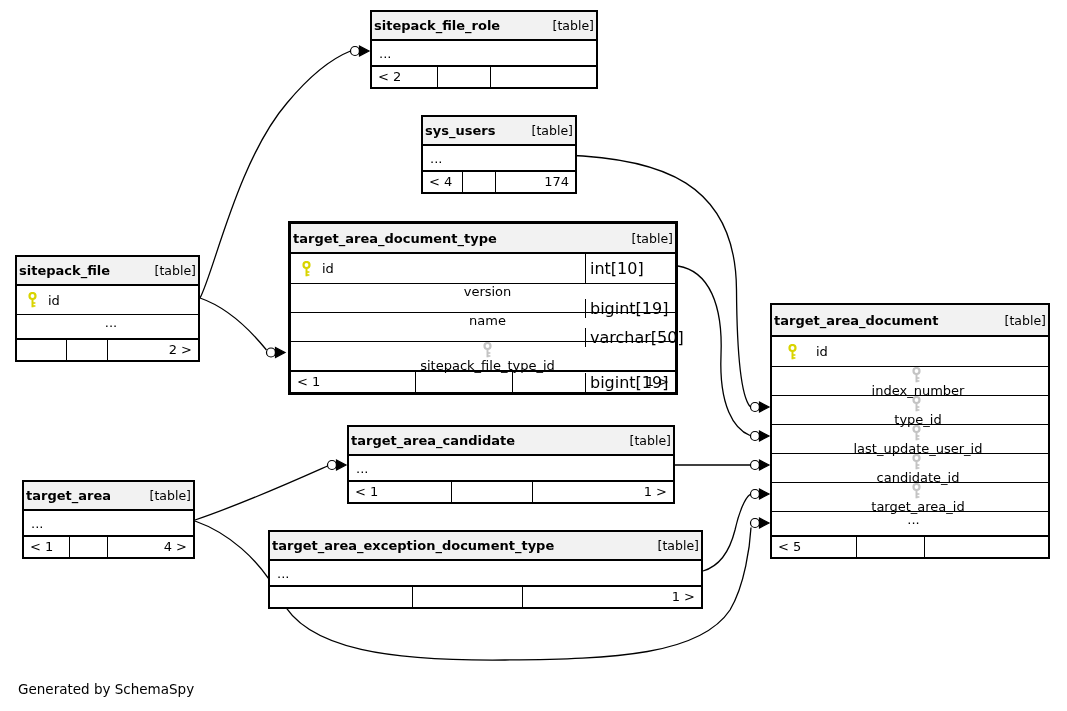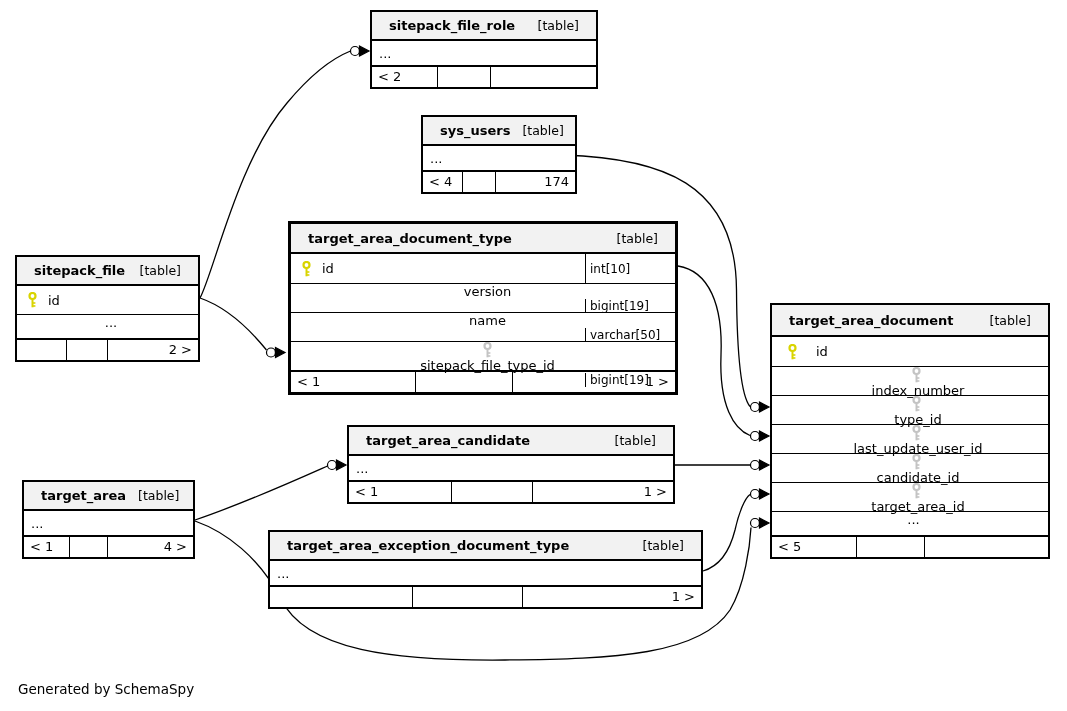--- a/index.html
+++ b/index.html
@@ -2,33 +2,33 @@
 <html><head>
 <meta charset="utf-8">
 <style>
   html,body{margin:0;padding:0;background:#ffffff;}
   #canvas{position:relative;width:1067px;height:711px;background:#ffffff;overflow:hidden;
           font-family:"DejaVu Sans","Liberation Sans",sans-serif;color:#000;}
   #edges{position:absolute;left:0;top:0;z-index:1;}
   .tbl{position:absolute;z-index:2;background:#fff;border:2px solid #000;box-sizing:border-box;}
   .tbl.main{border:3px solid #000;}
   .hdr{display:flex;justify-content:space-between;align-items:center;background:#f2f2f2;
-       border-bottom:2px solid #000;height:27px;padding:0 17px;white-space:nowrap;}
+       border-bottom:2px solid #000;height:27px;padding:0 2px;white-space:nowrap;}
   .tbl.main .hdr{height:28px;}
   .tname{font-weight:bold;font-size:13px;}
   .ttag{font-size:12.5px;margin-left:12px;}
   .row{display:flex;align-items:center;height:28px;box-sizing:border-box;white-space:nowrap;}
   .row + .row{border-top:1px solid #000;flex-direction:column;}
   .row.more{height:24px;padding-left:7px;font-size:13px;}
   .cn{font-size:13px;margin-left:9px;}
   .keyslot{width:14px;margin-left:8px;display:flex;align-items:center;justify-content:center;}
   .wide .keyslot{margin-left:12px;width:16px;}
   .wide .cn{margin-left:16px;}
   .ct{margin-left:auto;border-left:1px solid #000;width:90px;align-self:stretch;
-      display:flex;align-items:center;padding-left:4px;font-size:12px;box-sizing:border-box;}
+      display:flex;align-items:center;padding-left:4px;font-size:16px;box-sizing:border-box;}
   .foot{display:flex;border-top:2px solid #000;height:22px;box-sizing:border-box;}
   .fc{flex:1.15;border-left:1px solid #000;font-size:13px;padding:2px 6px;box-sizing:border-box;overflow:hidden;}
   .fc:first-child{border-left:none;flex:1.2;}
   .fc.mid{flex:0.9;}
   .fc.r{text-align:right;padding-left:48px;}
   .ksvg{display:block;}
   .pk{color:#d9d400;}
   .fk{color:#c4c4c4;}
   #generator{position:absolute;left:18px;top:681px;font-size:13.5px;z-index:2;}
   

